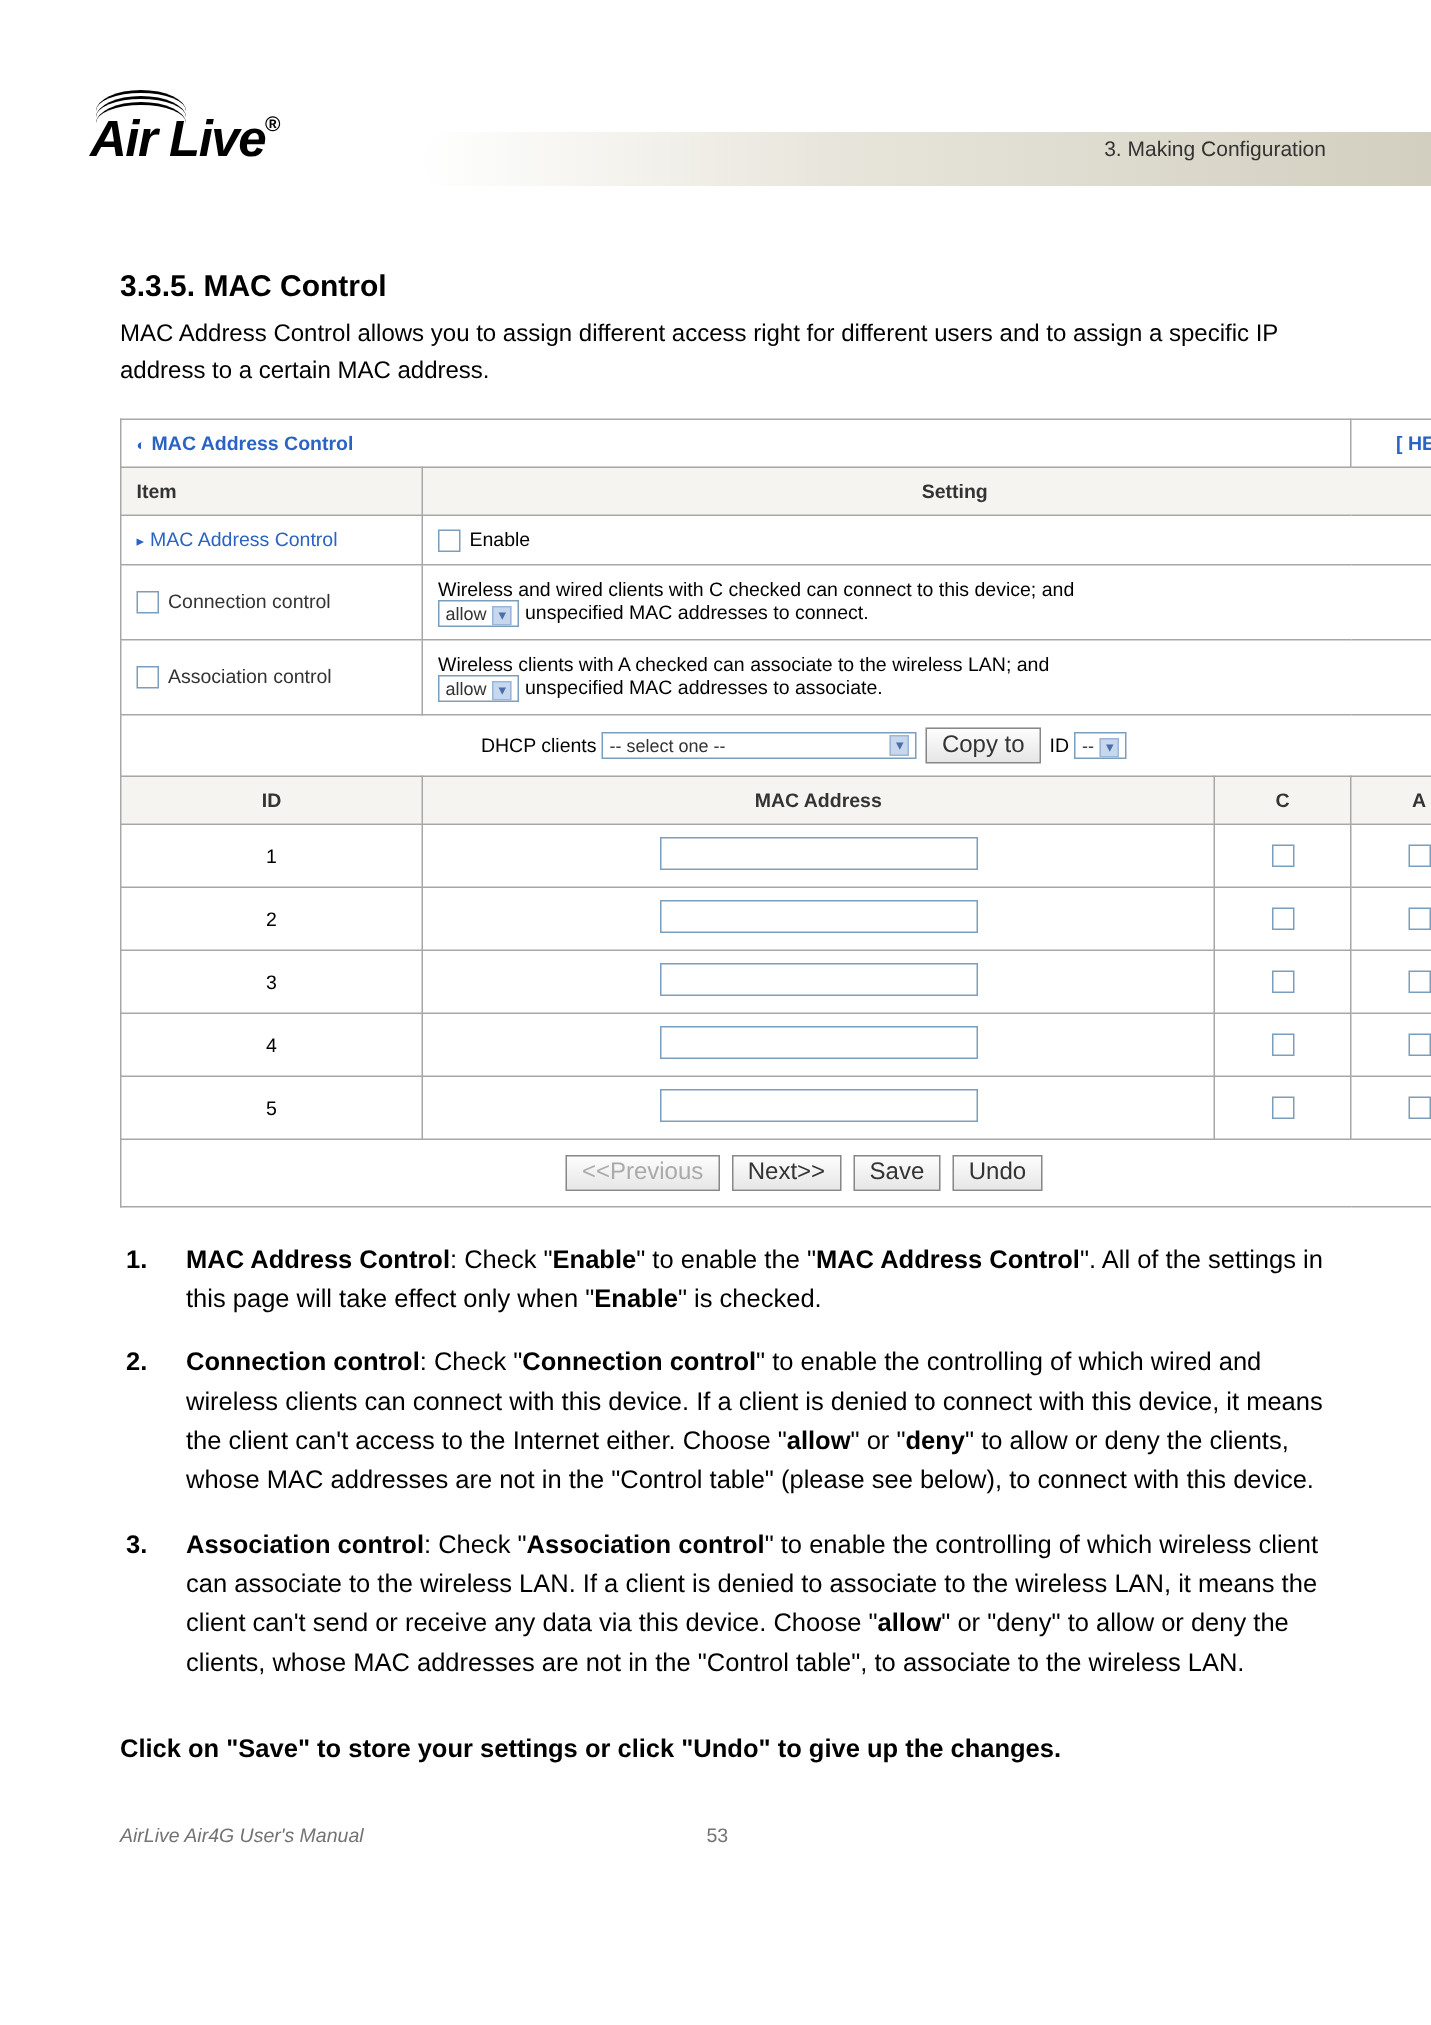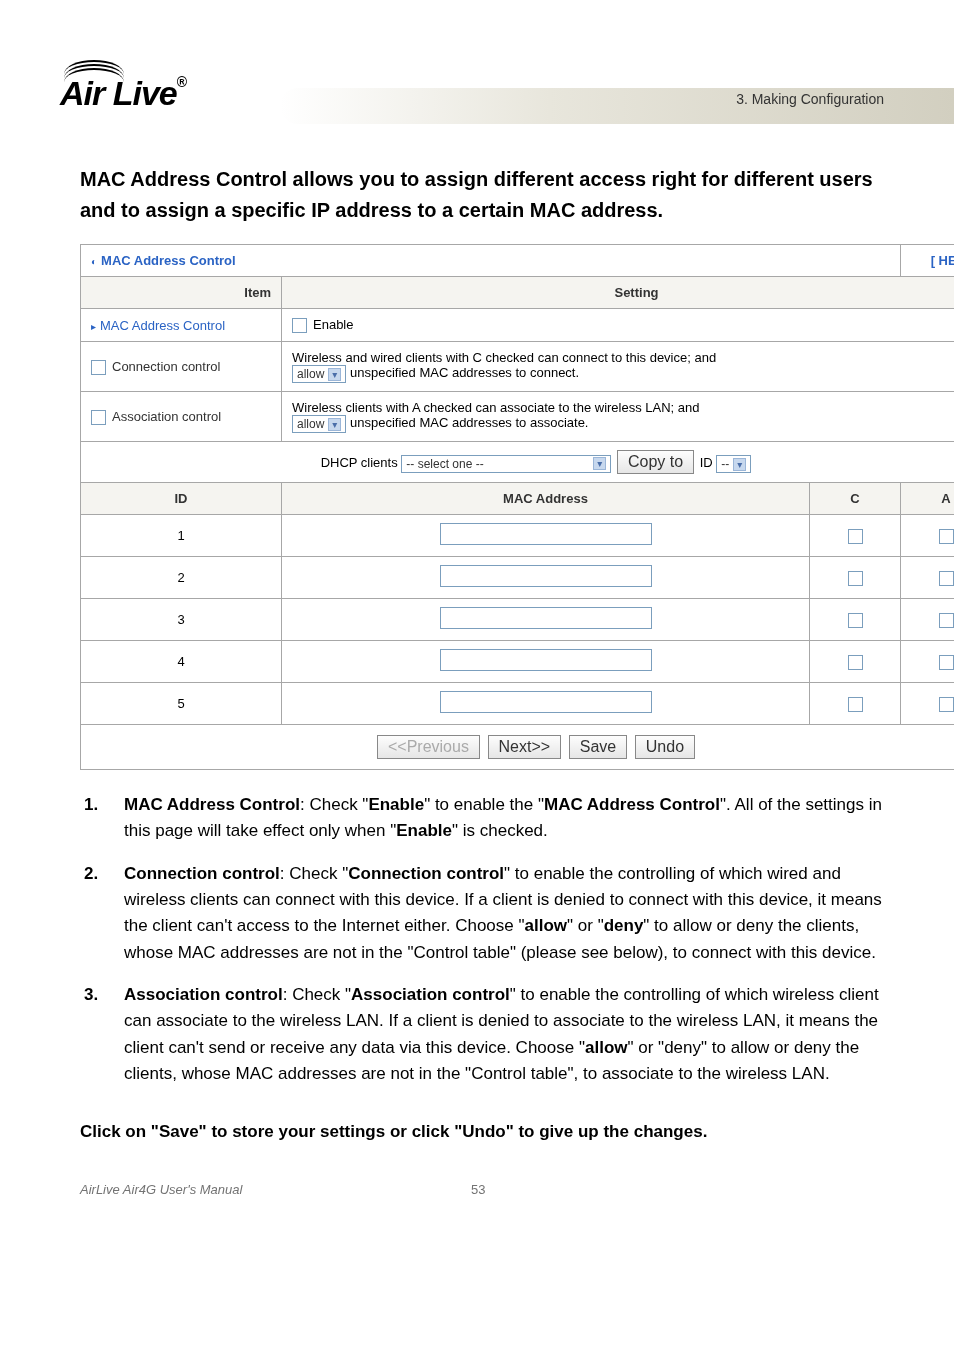--- a/index.html
+++ b/index.html
@@ -63,24 +63,23 @@
     background: linear-gradient(to right, #fff, #e8e6dc 40%, #d2cfc0);
     border-radius: 22px 0 0 22px;
     z-index: -1;
   }
 
   h2.sec {
     font-size: 20px;
     margin: 20px 0 8px;
   }
   p.lead {
-    font-size: 20px;
+    font-size: 16px;
     line-height: 1.55;
     margin: 4px 0 18px;
-    font-weight: bold;
   }
 
   
   .ui-box {
     width: 912px;
     margin: 8px auto 22px;
     font-size: 13px;
   }
   .ui-table {
     border-collapse: collapse;
@@ -212,31 +211,32 @@
       <div class="wave">
           <span></span>
           <span></span>
           <span></span>
         </div>
       <span class="logo-text"><span>Air Live</span><span class="reg">®</span></span>
     </div>
     <div class="header-band"></div>
   </div>
 
+  <h2 class="sec">3.3.5.  MAC Control</h2>
   <p class="lead">MAC Address Control allows you to assign different access right for different users and to assign a specific IP address to a certain MAC address.</p>
 
   <div class="ui-box">
     <table class="ui-table">
       <tbody>
           <tr class="title-row">
         <td colspan="3" class="title-left"><span class="bullet-icon">◐</span><span>MAC Address Control</span></td>
         <td class="help-link">[ HELP ]</td>
       </tr>
       <tr class="hdr-row">
-        <td class="item-hdr" style="text-align:right">Item</td>
+        <td class="item-hdr" style="text-align:left">Item</td>
         <td class="setting-hdr" colspan="3" style="text-align:center">Setting</td>
       </tr>
       <tr>
         <td class="row-label"><span class="bullet-icon">▸</span><span>MAC Address Control</span></td>
         <td colspan="3"><span class="chk"></span><span>Enable</span></td>
       </tr>
       <tr>
         <td class="row-label plain"><span class="chk"></span><span>Connection control</span></td>
         <td colspan="3">
           <span>Wireless and wired clients with C checked can connect to this device; and</span><br>

